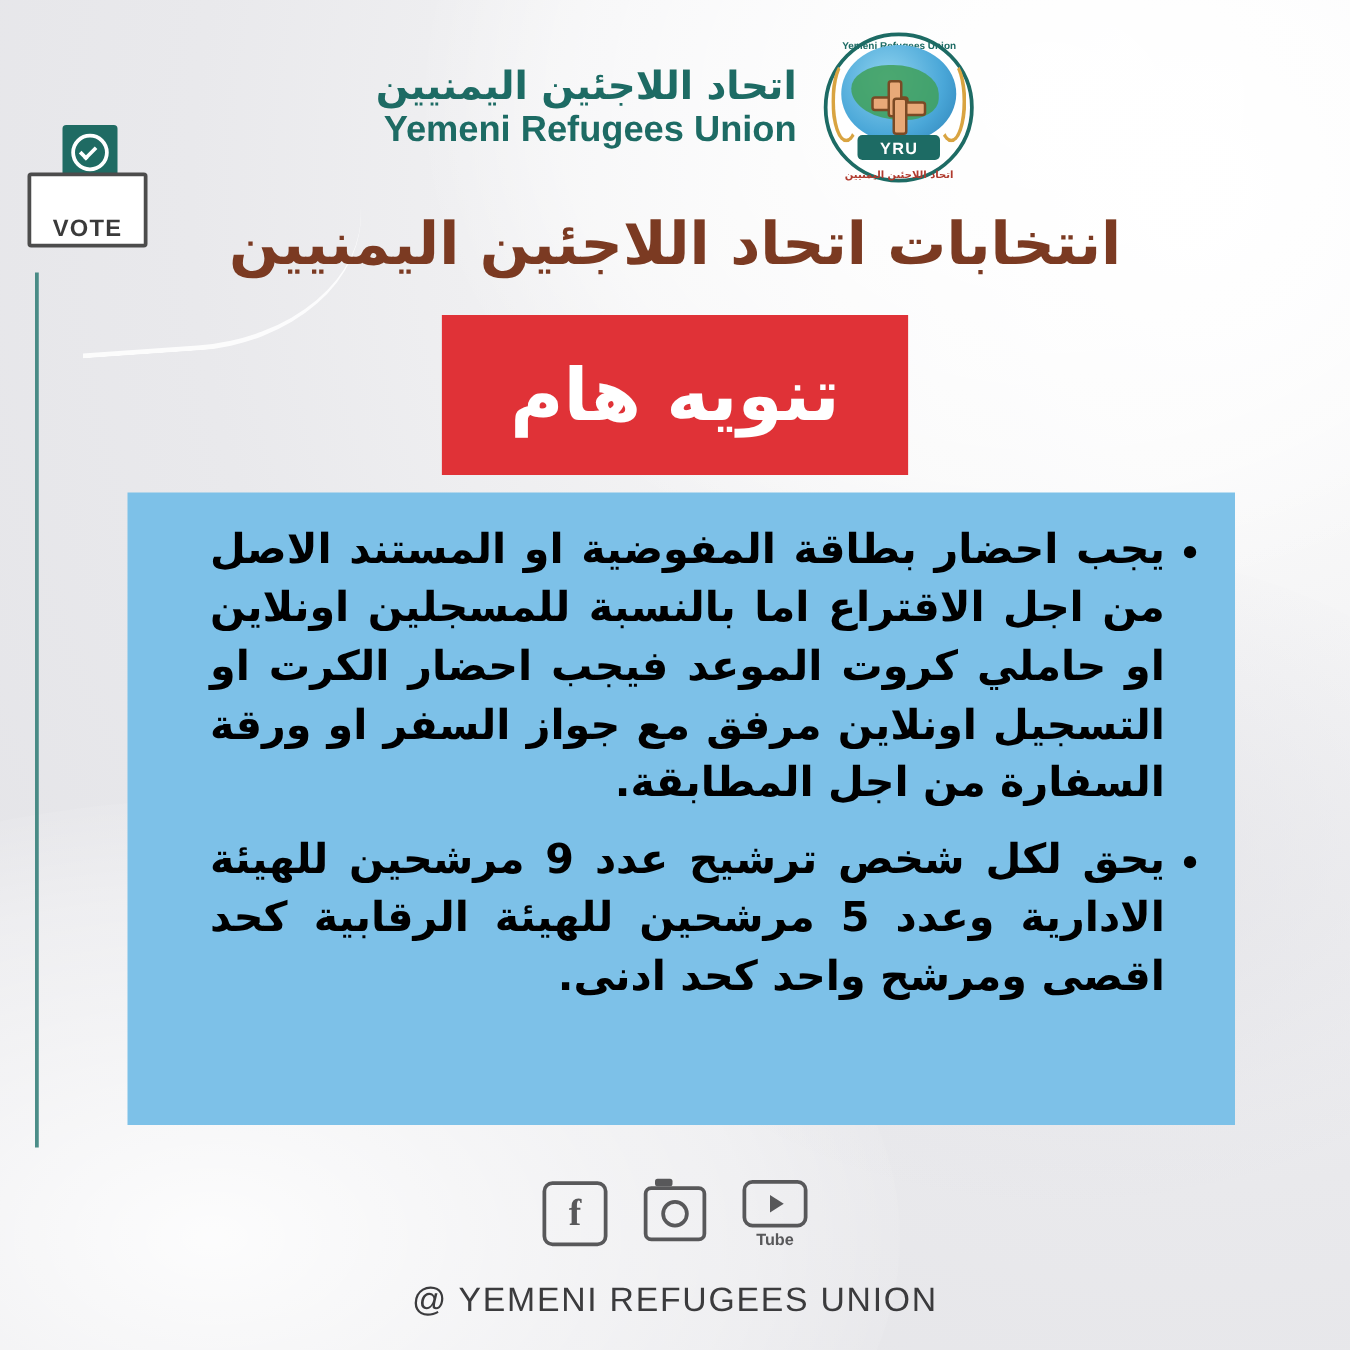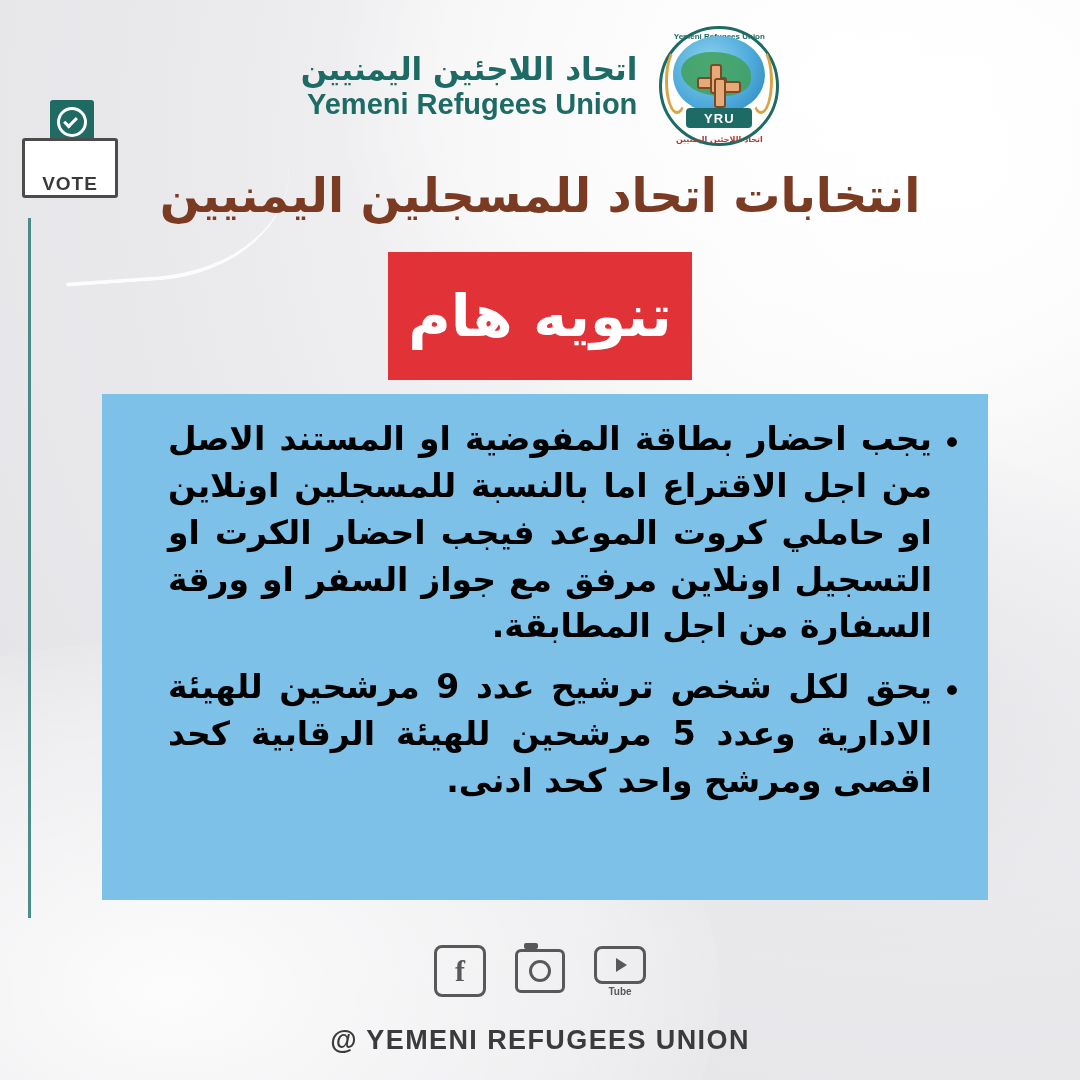--- a/index.html
+++ b/index.html
@@ -261,21 +261,21 @@
     color: #7b3a22;
     letter-spacing: -0.5px;
   }
 
   
   .notice-banner {
     position: absolute;
     top: 252px;
     left: 50%;
     transform: translateX(-50%);
-    width: 304px;
+    width: 373px;
     height: 128px;
     background: #e03237;
     display: flex;
     align-items: center;
     justify-content: center;
   }
   .notice-banner .notice-text {
     color: #ffffff;
     font-size: 58px;
     font-weight: bold;
@@ -347,21 +347,21 @@
   }
   .yt-box:after {
     content: "";
     width: 0; height: 0;
     border-left: 11px solid #58585a;
     border-top: 7px solid transparent;
     border-bottom: 7px solid transparent;
     margin-left: 3px;
   }
   .yt-label {
-    font-size: 10px;
+    font-size: 13px;
     font-weight: bold;
     color: #58585a;
     margin-top: 2px;
     font-family: "Liberation Sans", sans-serif;
     direction: ltr;
   }
   .ig-box {
     width: 44px; height: 38px;
     border: 3px solid #58585a;
     border-radius: 6px;
@@ -397,21 +397,21 @@
     line-height: 1;
   }
 
   .handle {
     position: absolute;
     bottom: 24px;
     left: 0;
     width: 100%;
     text-align: center;
     font-size: 27px;
-    font-weight: bold;
+    font-weight: normal;
     color: #3b3b3d;
     letter-spacing: 1.4px;
     font-family: "Liberation Sans", sans-serif;
     direction: ltr;
     margin-top: 27px;
   }
 </style>
 </head>
 <body>
 
@@ -450,21 +450,21 @@
         <span class="hand h3"></span>
         <span class="hand h4"></span>
       </div>
       <div class="logo-wreath-l"></div>
       <div class="logo-wreath-r"></div>
       <div class="logo-banner">YRU</div>
       <div class="logo-sub">اتحاد اللاجئين اليمنيين</div>
     </div>
   </div>
 
-  <div class="main-title">انتخابات اتحاد للمسجلين اليمنيين</div>
+  <div class="main-title">انتخابات اتحاد اللاجئين اليمنيين</div>
 
   <div class="notice-banner">
     <span class="notice-text">تنويه هام</span>
   </div>
 
   <div class="content-card">
     <div class="bullet-row">
       <span class="bullet-dot">•</span>
       <span class="bullet-text">يجب احضار بطاقة المفوضية او المستند الاصل من اجل الاقتراع اما بالنسبة للمسجلين اونلاين او حاملي كروت الموعد فيجب احضار الكرت او التسجيل اونلاين مرفق مع جواز السفر او ورقة السفارة من اجل المطابقة.</span>
     </div>

